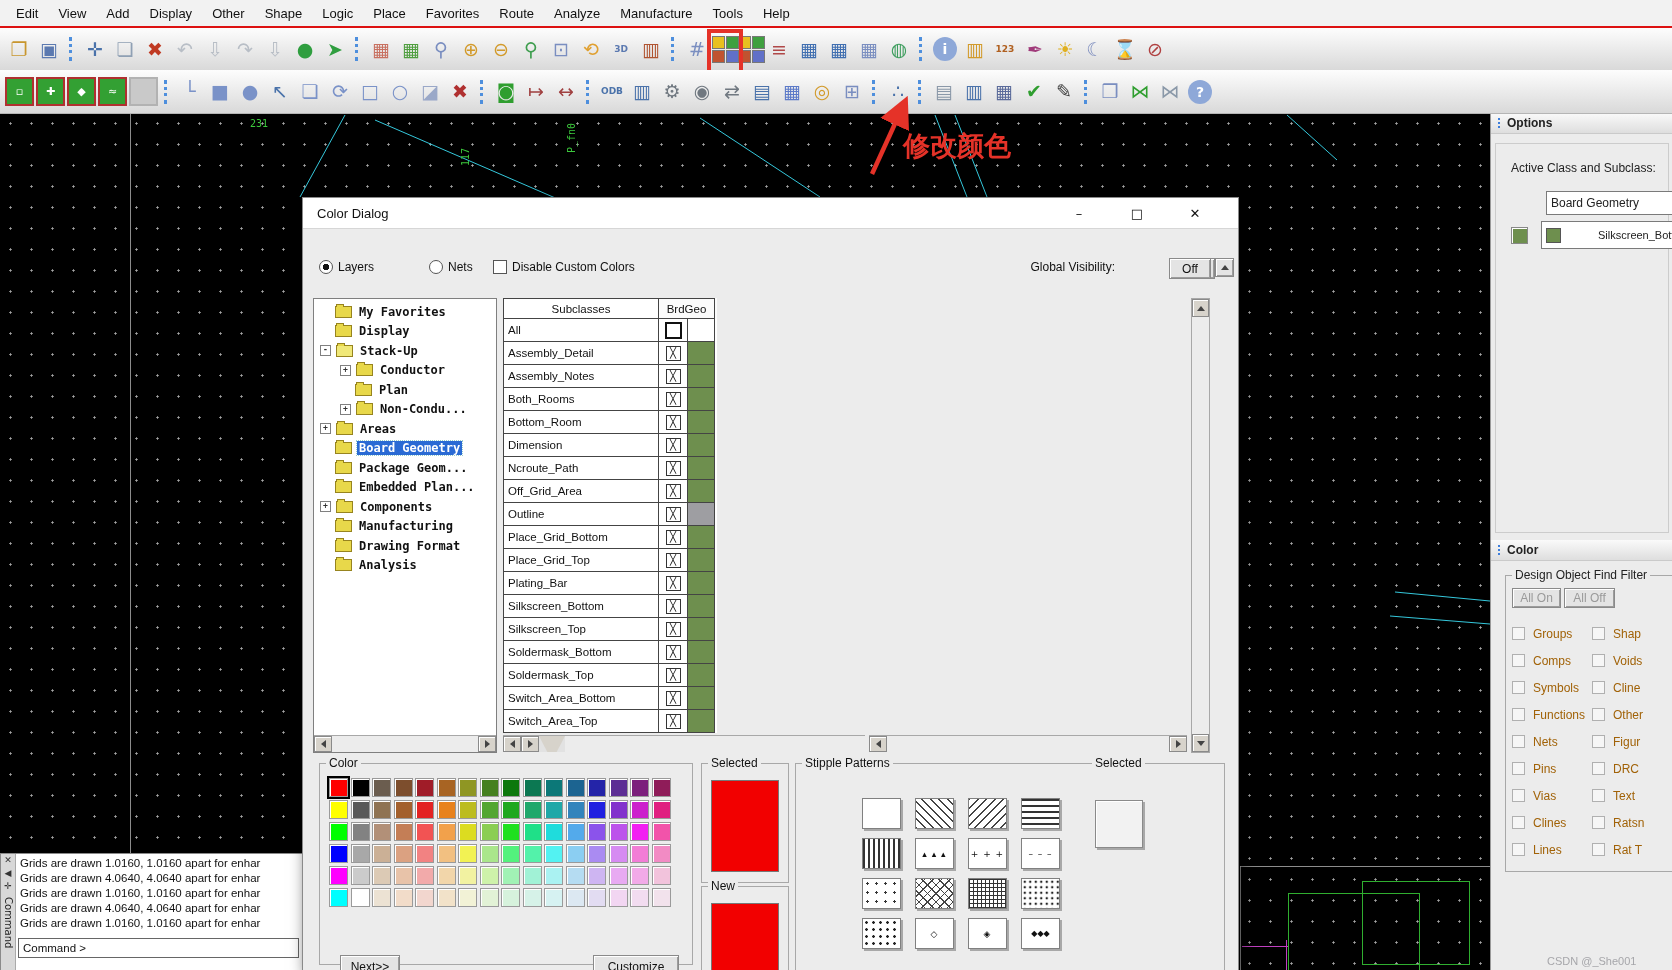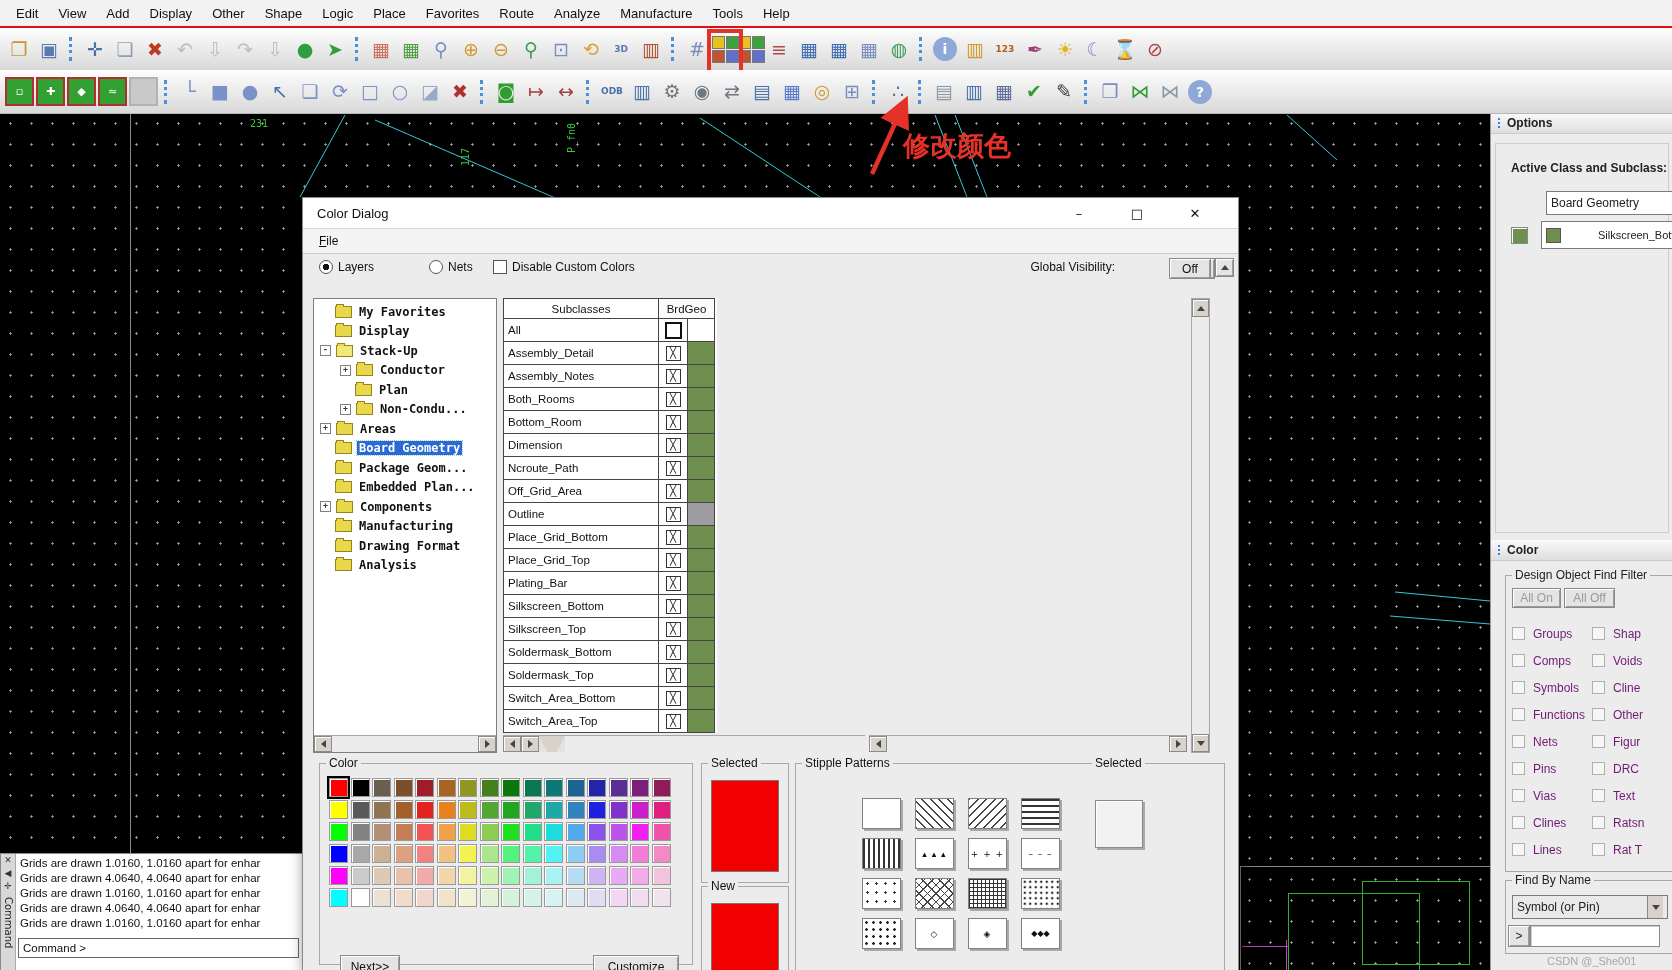--- a/index.html
+++ b/index.html
@@ -34,36 +34,36 @@
   .cv-label.vert{writing-mode:vertical-rl;transform:rotate(180deg);}
   .prev-rect{position:absolute;border:1px solid #2fae2f;}
   .prev-mag{position:absolute;background:#c040c0;}
   svg.overlay{position:absolute;inset:0;width:100%;height:100%;}
 
   
   .rpanel{position:absolute;left:1490px;top:113px;width:182px;height:857px;background:#ececec;border-left:1px solid #9a9a9a;font-size:12px;color:#222;z-index:5;}
   .p-header{position:absolute;left:0;right:0;height:20px;display:flex;align-items:center;gap:6px;padding-left:6px;background:linear-gradient(#fafafa,#dedede);border-bottom:1px solid #cacaca;font-weight:bold;}
   .grip{width:4px;height:12px;background-image:radial-gradient(#3d7edb 1.3px,transparent 1.5px);background-size:4px 4px;}
   .opt-frame{position:absolute;left:4px;top:30px;width:172px;height:388px;border:1px solid #cccccc;}
-  .plabel{position:absolute;white-space:nowrap;font-weight:bold;}
+  .plabel{position:absolute;white-space:nowrap;}
   .combo{position:absolute;background:#fff;border:1px solid #7a7a7a;display:flex;align-items:center;padding:0 4px;font-size:12px;overflow:hidden;white-space:nowrap;}
   .combo .arrow-box{margin-left:auto;width:15px;align-self:stretch;background:#d7d3cb;border-left:1px solid #8a8a8a;display:flex;align-items:center;justify-content:center;flex:0 0 15px;}
   .tri-down{width:0;height:0;border:4px solid transparent;border-top:5px solid #444;margin-top:4px;}
   .tri-up{width:0;height:0;border:4px solid transparent;border-bottom:5px solid #444;margin-bottom:4px;}
   .tri-left{width:0;height:0;border:4px solid transparent;border-right:5px solid #444;margin-right:4px;}
   .tri-right{width:0;height:0;border:4px solid transparent;border-left:5px solid #444;margin-left:4px;}
   .mini-swatch{width:13px;height:13px;border:1px solid #555;flex:0 0 13px;margin-right:5px;}
   .swatch-btn{position:absolute;width:15px;height:15px;border:1px solid #888;box-shadow:inset 1px 1px 0 #fff;}
   .grp{position:absolute;border:1px solid #a8a8a8;}
   .legend{position:absolute;top:-8px;left:6px;background:#ececec;padding:0 3px;font-size:12px;white-space:nowrap;}
   .btn{background:#e4e4e4;border:1px solid #8a8a8a;box-shadow:inset 1px 1px 0 #fff,inset -1px -1px 0 #9c9c9c;font-size:12px;display:flex;align-items:center;justify-content:center;position:absolute;}
   .btn.disabled{color:#9a9a9a;}
   .chk-row{display:flex;align-items:center;height:27px;}
   .chk{width:11px;height:11px;border:1px solid #b0b0b0;background:#f6f6f6;margin-right:8px;flex:0 0 11px;}
-  .chk-label{color:#701a75;font-size:12px;white-space:nowrap;}
+  .chk-label{color:#a16207;font-size:12px;white-space:nowrap;}
   .input{position:absolute;background:#fff;border:1px solid #8a8a8a;box-shadow:inset 1px 1px 0 #ccc;}
   .watermark{position:absolute;color:#a6a6aa;font-size:11px;white-space:nowrap;}
 
   
   .cmdwin{position:absolute;left:0;top:853px;width:302px;height:117px;background:#fff;border:1px solid #8a8a8a;display:flex;z-index:6;}
   .cmd-side{width:14px;background:#d8d8d8;border-right:1px solid #aaa;display:flex;flex-direction:column;align-items:center;padding-top:1px;font-size:9px;color:#333;font-family:"DejaVu Sans",sans-serif;}
   .cmd-side .ic{height:13px;}
   .cmd-vlabel{writing-mode:vertical-rl;font-size:10px;margin-top:3px;color:#222;}
   .cmd-main{flex:1;position:relative;font-size:11.5px;color:#111;overflow:hidden;}
   .command-log{padding:2px 0 0 4px;line-height:15px;white-space:nowrap;}
@@ -511,31 +511,20 @@
           <div class="chk-row">
             <span class="chk"></span>
             <span class="chk-label">Ratsn</span>
           </div>
           <div class="chk-row">
             <span class="chk"></span>
             <span class="chk-label">Rat T</span>
           </div>
         </div>
     </div>
-    <div class="grp" style="left:14px;top:767px;width:166px;height:72px;">
-      <span class="legend">Find By Name</span>
-      <div class="combo" style="left:6px;top:14px;width:146px;height:22px;background:#e9e9e9;">
-        <span>Symbol (or Pin)</span>
-        <span class="arrow-box">
-            <span class="tri-down"></span>
-          </span>
-      </div>
-      <div class="btn" style="left:2px;top:44px;width:20px;height:20px;">&gt;</div>
-      <input class="input" style="left: 24px; top: 44px; width: 124px; height: 18px;">
-    </div>
     <div class="watermark" style="left:56px;top:842px;">CSDN @_She001</div>
   </div>
 
   <div class="cmdwin">
     <div class="cmd-side">
       <span class="ic">✕</span>
       <span class="ic">◀</span>
       <span class="ic">✛</span>
       <span class="cmd-vlabel">Command</span>
     </div>
@@ -554,23 +543,20 @@
   </div>
 
   <div class="dialog">
     <div class="dlg-title">
       <span>Color Dialog</span>
       <span class="win-btns">
         <span class="win-btn">–</span>
         <span class="win-btn">□</span>
         <span class="win-btn">✕</span>
       </span>
-    </div>
-    <div class="dlg-menu">
-      <span class="mi">File</span>
     </div>
 
     <div class="ctl" style="left:16px;top:62px;">
       <span class="radio on"></span>
       <span>Layers</span>
     </div>
     <div class="ctl" style="left:126px;top:62px;">
       <span class="radio"></span>
       <span>Nets</span>
     </div>

